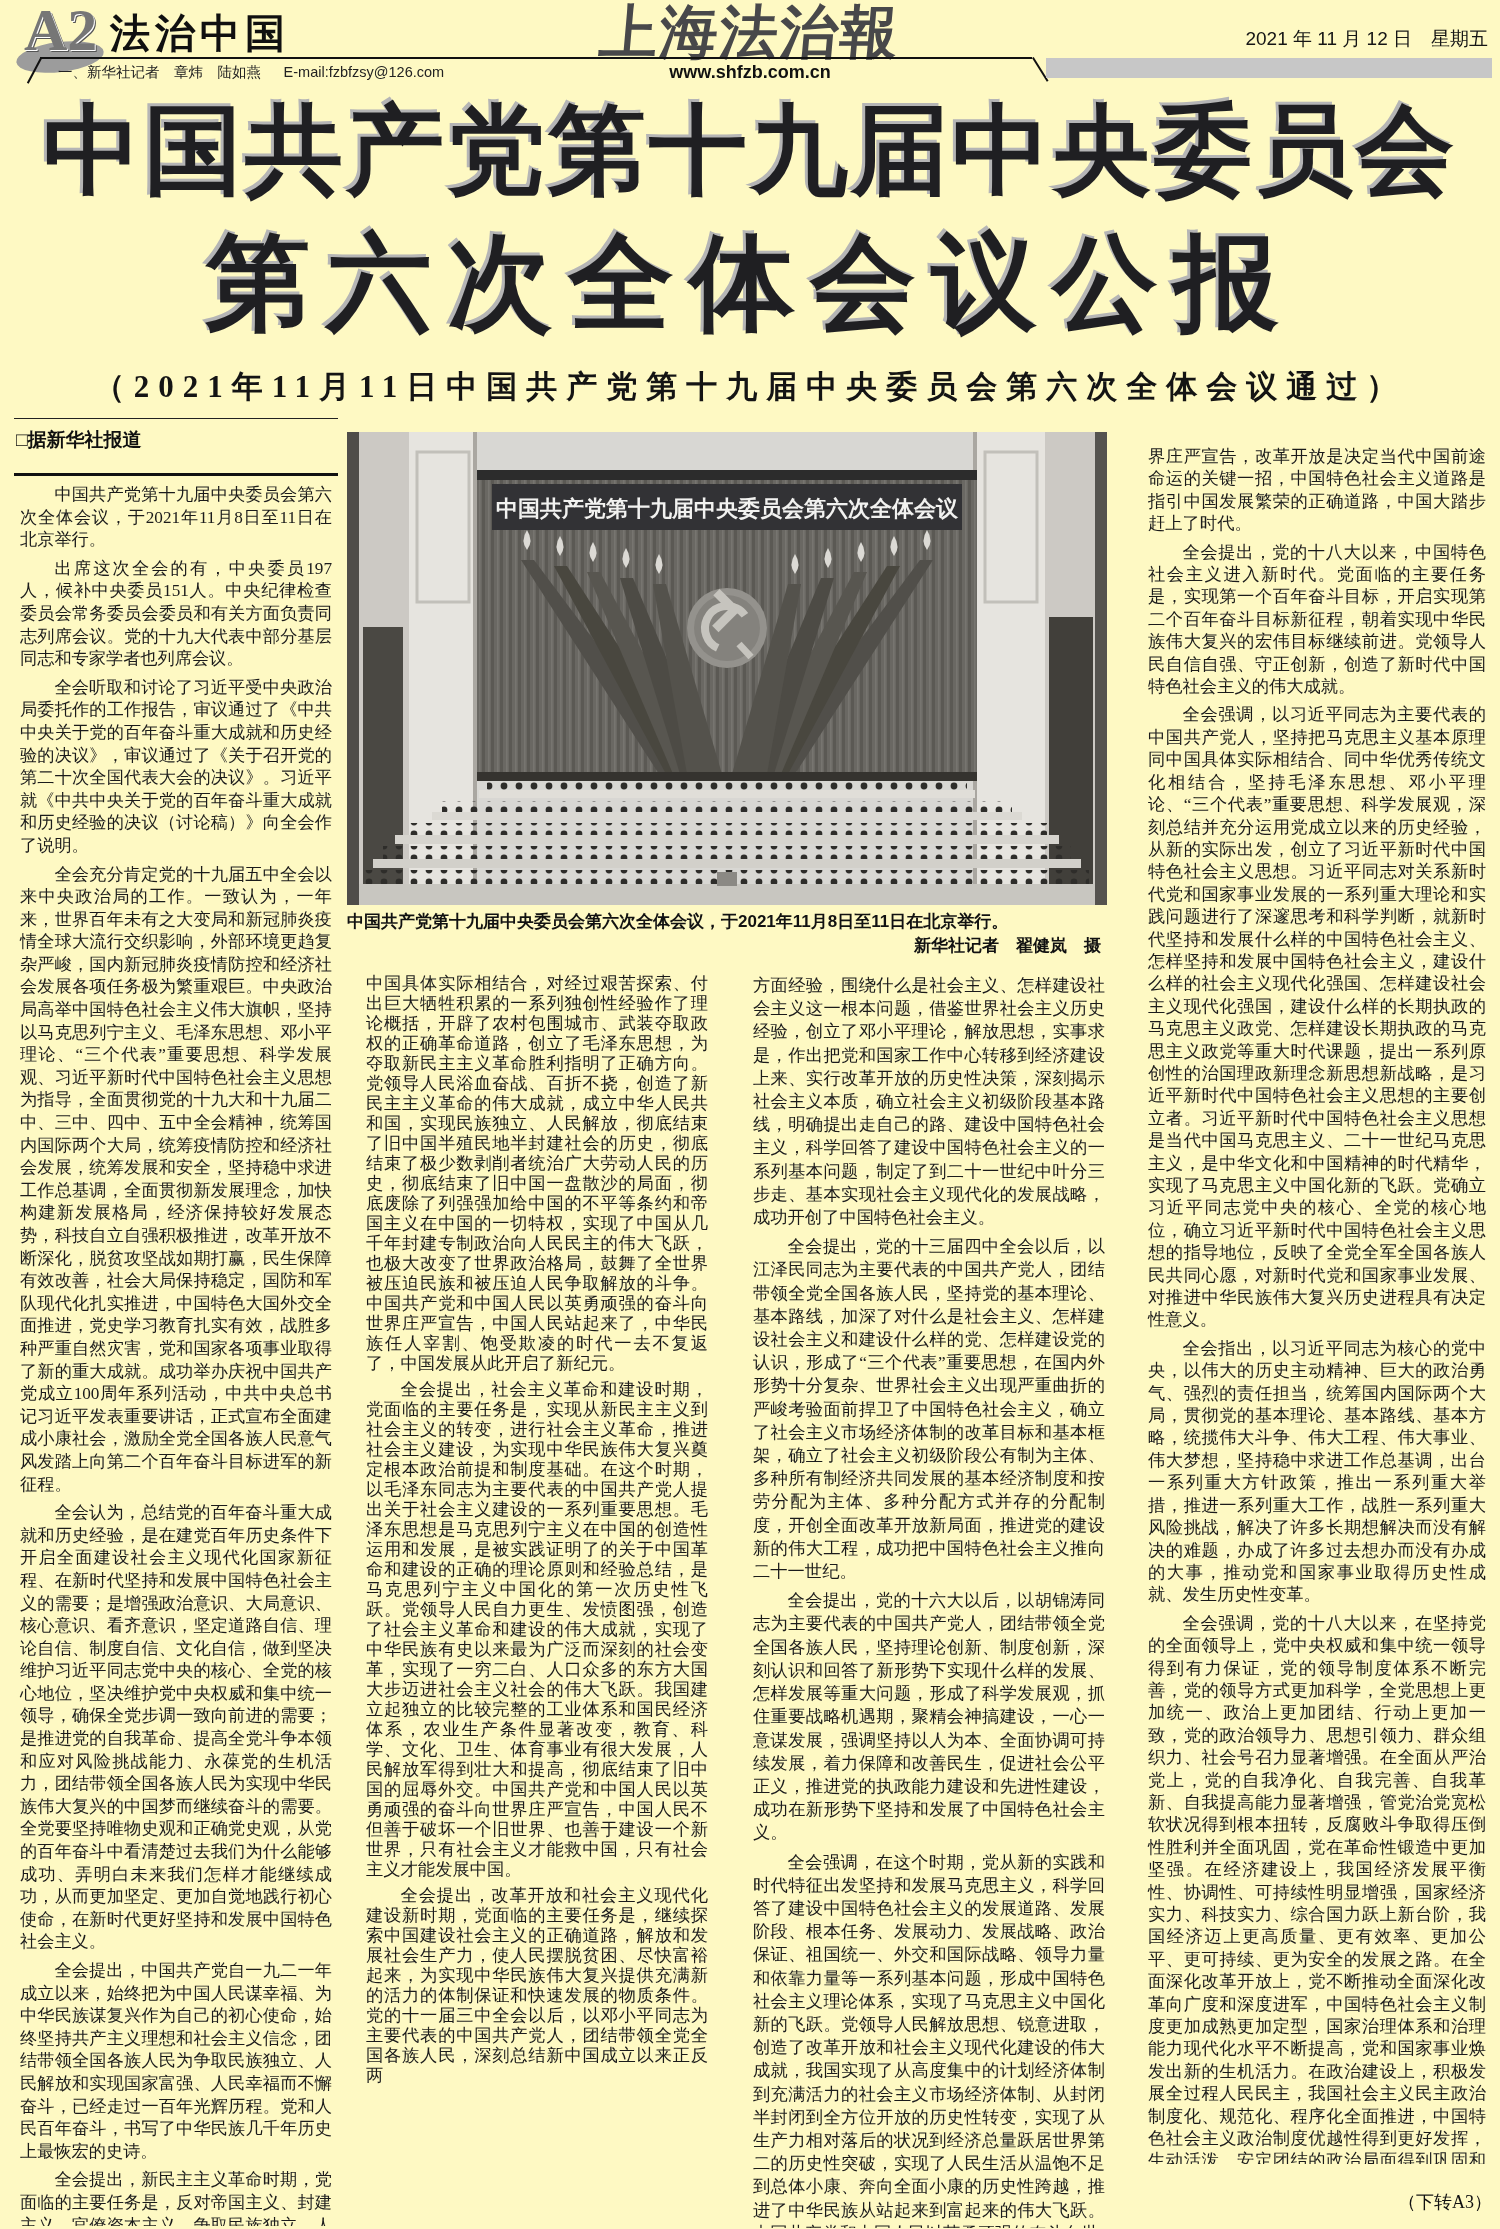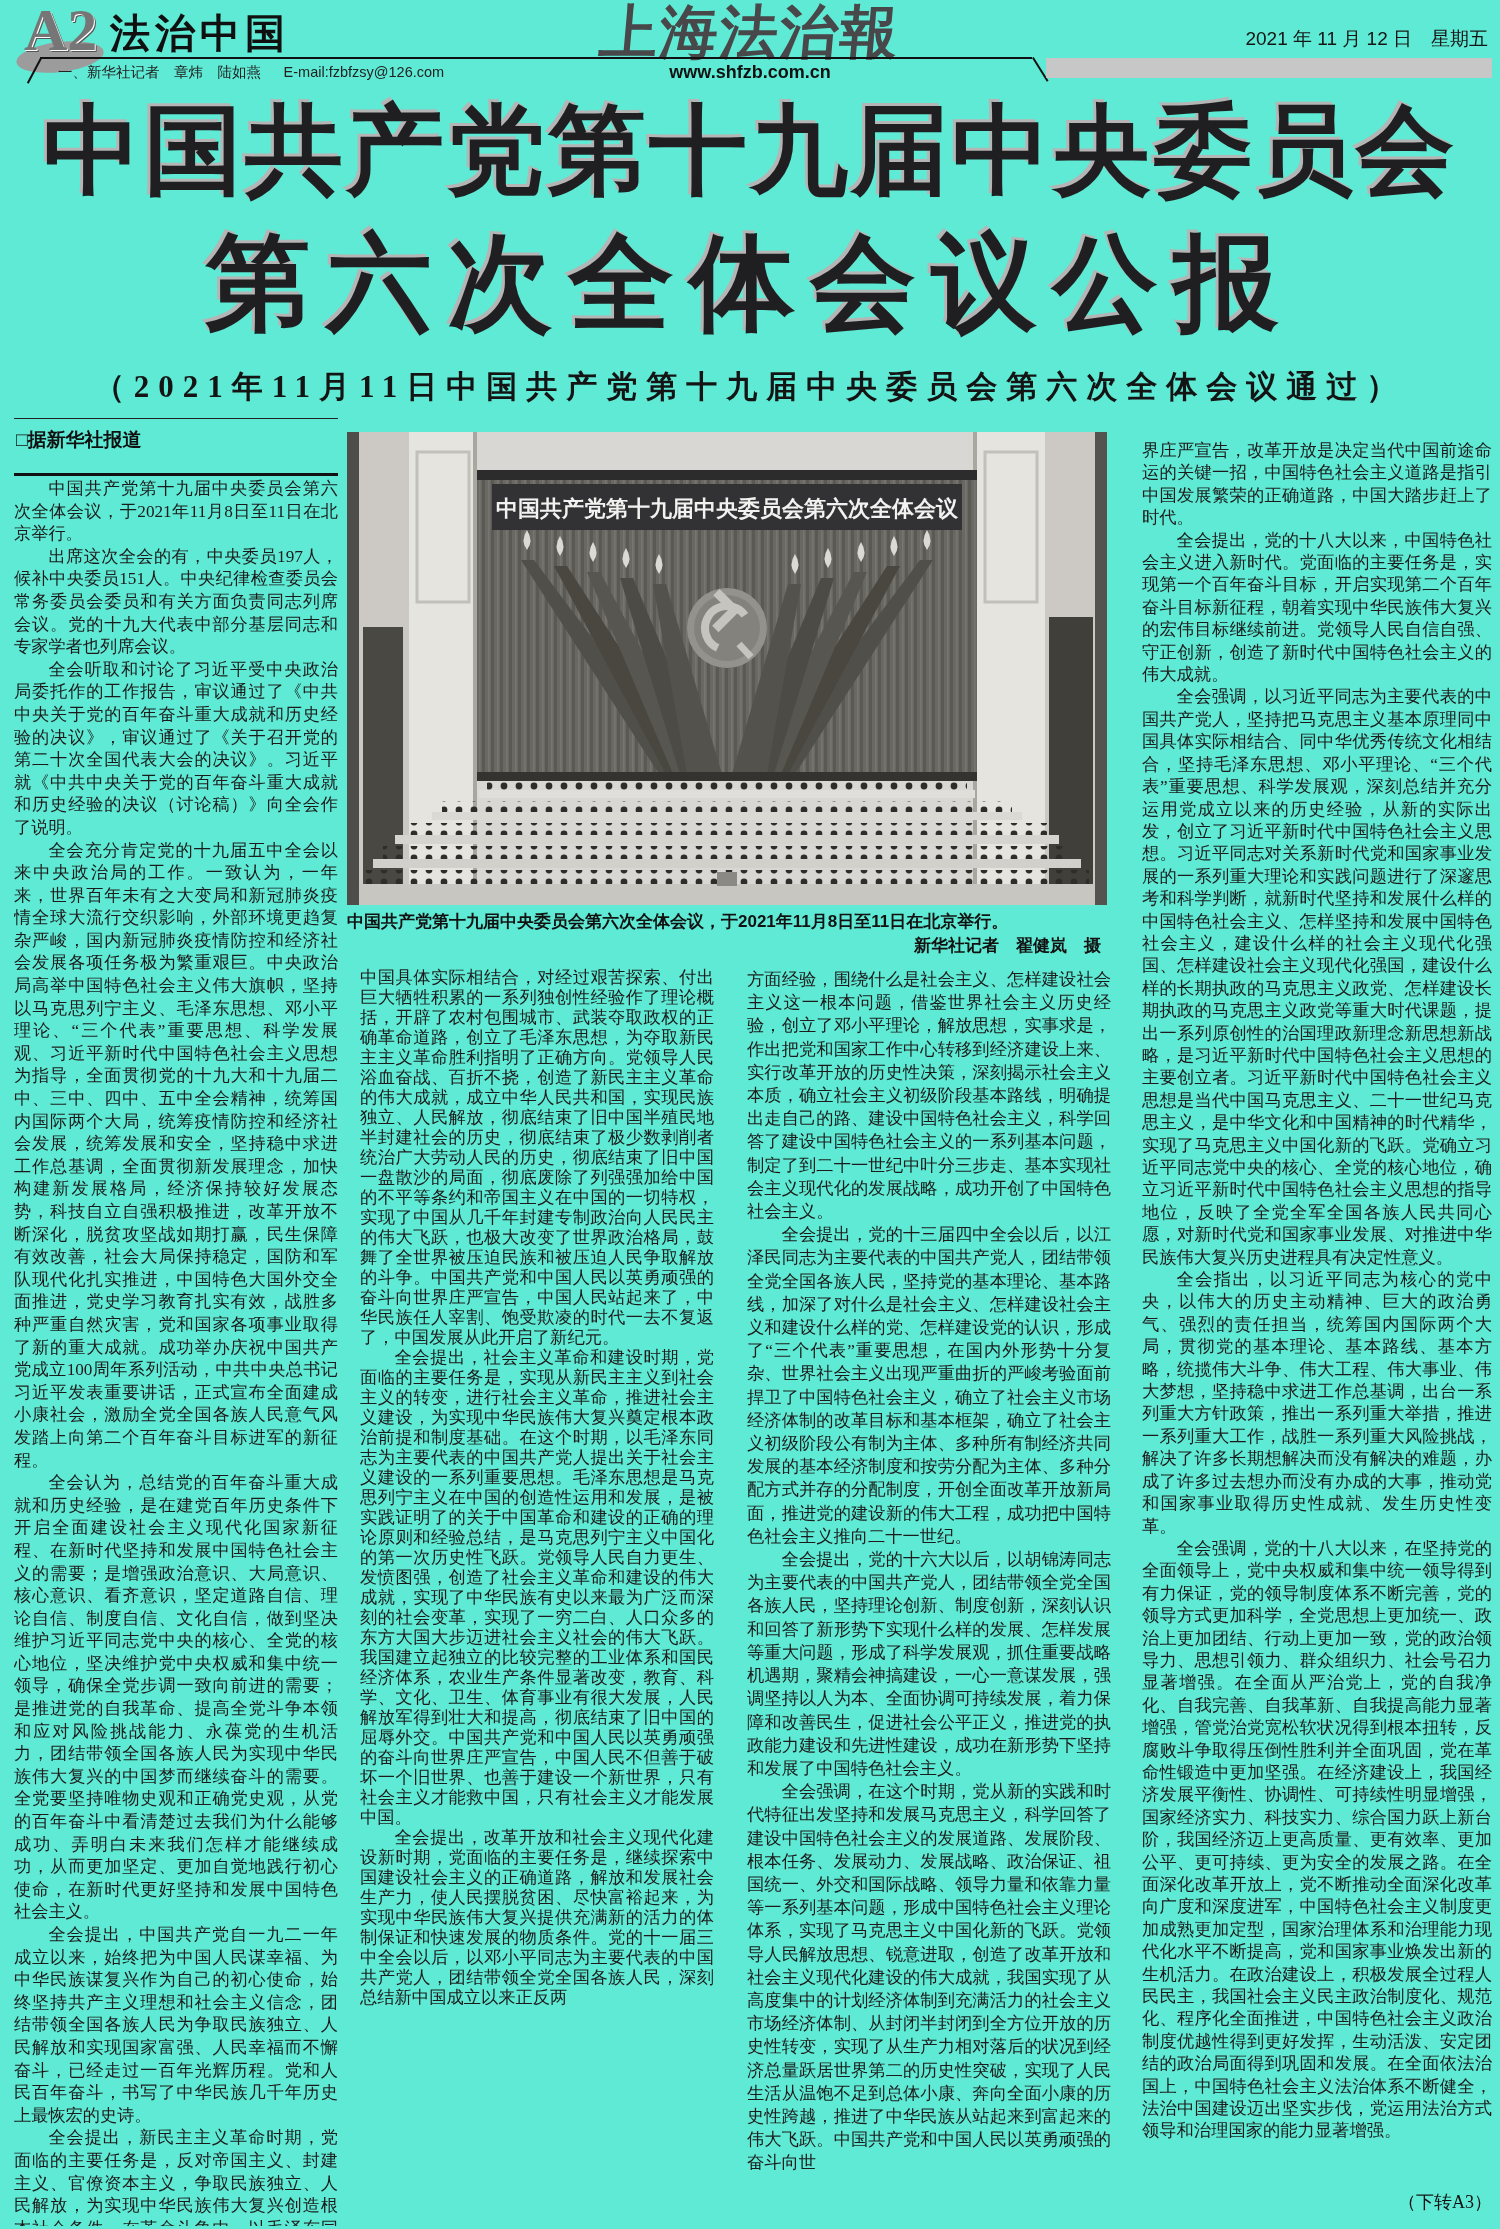--- a/index.html
+++ b/index.html
@@ -1,16 +1,16 @@
 <!DOCTYPE html>
 <html><head>
 <meta charset="utf-8">
 <style>
   html,body{margin:0;padding:0;background:#e8e8e8;}
-  .page{position:relative;width:1500px;height:2229px;background:#5eead4;margin:0 auto;overflow:hidden;
+  .page{position:relative;width:1500px;height:2229px;background:#fef9c3;margin:0 auto;overflow:hidden;
         font-family:"Liberation Serif","DejaVu Serif",serif;color:#1b1b1b;}
   
   .hdr-rule{position:absolute;left:40px;top:57px;width:992px;height:2px;background:#111;}
   .hdr-diag-l{position:absolute;left:40px;top:58px;width:2px;height:28px;background:#111;transform:rotate(28deg);transform-origin:top left;}
   .hdr-diag-r{position:absolute;left:1032px;top:58px;width:2px;height:28px;background:#111;transform:rotate(-32deg);transform-origin:top left;}
   .a2-badge{position:absolute;left:14px;top:2px;width:92px;height:76px;}
   .a2-ellipse{position:absolute;left:2px;top:40px;width:88px;height:30px;background:#9c9c9c;border-radius:50%;transform:rotate(-7deg);}
   .a2-text{position:absolute;left:10px;top:-6px;font-family:"Liberation Serif",serif;font-weight:bold;font-size:60px;color:#767676;text-shadow:1px 1px 0 #fff,2px 2px 0 #555;}
   .section-name{position:absolute;left:110px;top:6px;font-family:"Liberation Sans","DejaVu Sans",sans-serif;font-weight:900;font-size:40px;letter-spacing:5px;color:#101010;}
   .masthead{position:absolute;left:500px;top:-6px;width:500px;text-align:center;font-family:"Liberation Serif",serif;font-weight:bold;font-size:58px;color:#48484a;transform:skewX(-5deg);letter-spacing:2px;}
@@ -22,21 +22,21 @@
   .headline{position:absolute;left:0;width:1500px;text-align:center;font-family:"Liberation Sans","DejaVu Sans",sans-serif;font-weight:900;color:#1f1f22;text-shadow:-3px -3px 0 #b5b5b5;}
   .hl1{top:86px;font-size:98px;letter-spacing:3px;}
   .hl2{top:214px;font-size:105px;letter-spacing:16px;}
   .subheadline{position:absolute;left:0;top:366px;width:1500px;text-align:center;
     font-family:Liberation Serif, serif;font-weight:bold;font-size:31px;letter-spacing:9px;color:#141414;}
   
   .kicker-box{position:absolute;left:14px;top:418px;width:324px;border-top:1px solid #222;border-bottom:3px solid #111;}
   .kicker{font-family:"Liberation Sans",sans-serif;font-weight:bold;font-size:19px;padding:8px 0 20px 2px;color:#101010;}
   
   .col{position:absolute;overflow:hidden;text-align:justify;}
-  .col p{margin:0;text-indent:2em;}
+  .col p{margin:6px;text-indent:2em;}
   .col p.no-indent{text-indent:0;}
   .col1{left:14px;top:478px;width:324px;height:1748px;font-size:17.2px;line-height:22.6px;}
   .col2{left:360px;top:968px;width:354px;height:1260px;font-size:17.3px;line-height:20px;}
   .col3{left:747px;top:968px;width:364px;height:1260px;font-size:17.3px;line-height:23.2px;}
   .col4{left:1142px;top:440px;width:350px;height:1724px;font-size:17.3px;line-height:22.4px;}
   .continuation{position:absolute;right:8px;top:2190px;width:200px;text-align:right;
     font-family:"Liberation Serif",serif;font-size:18px;color:#111;}
   
   .photo{position:absolute;left:347px;top:432px;width:760px;height:473px;background:#d8d7d3;}
   .caption{position:absolute;left:347px;top:910px;width:760px;font-family:"Liberation Sans",sans-serif;

